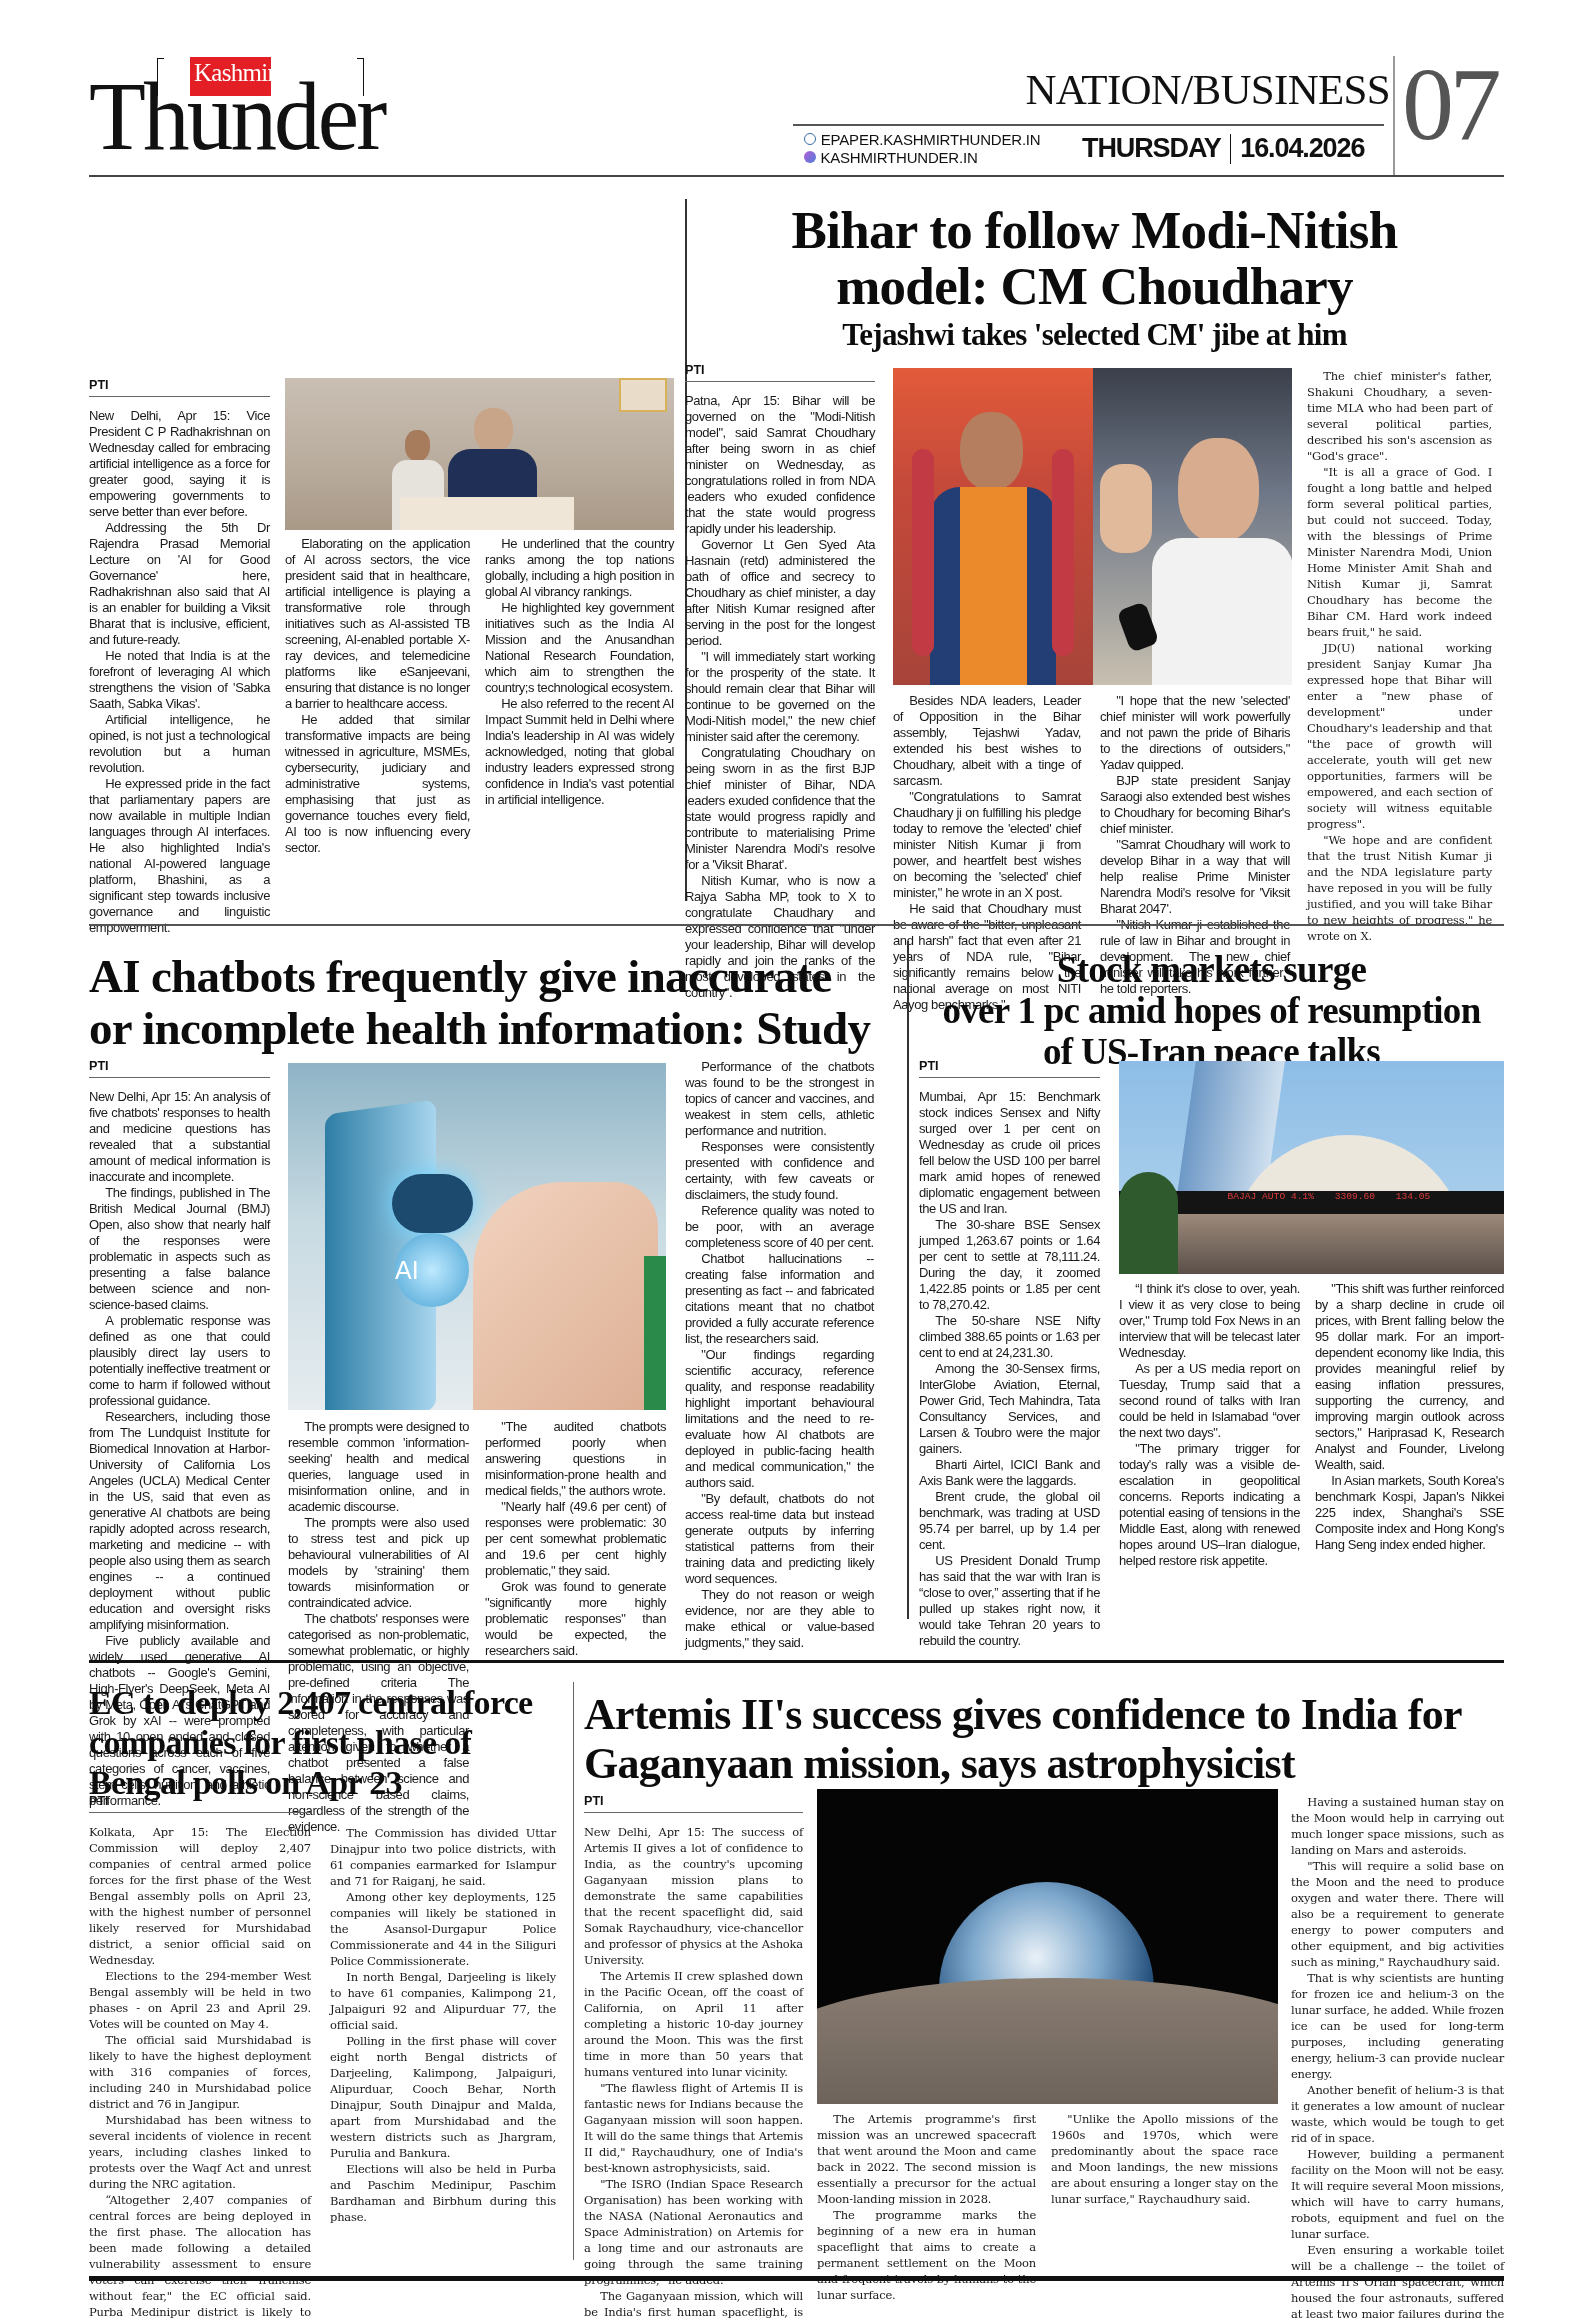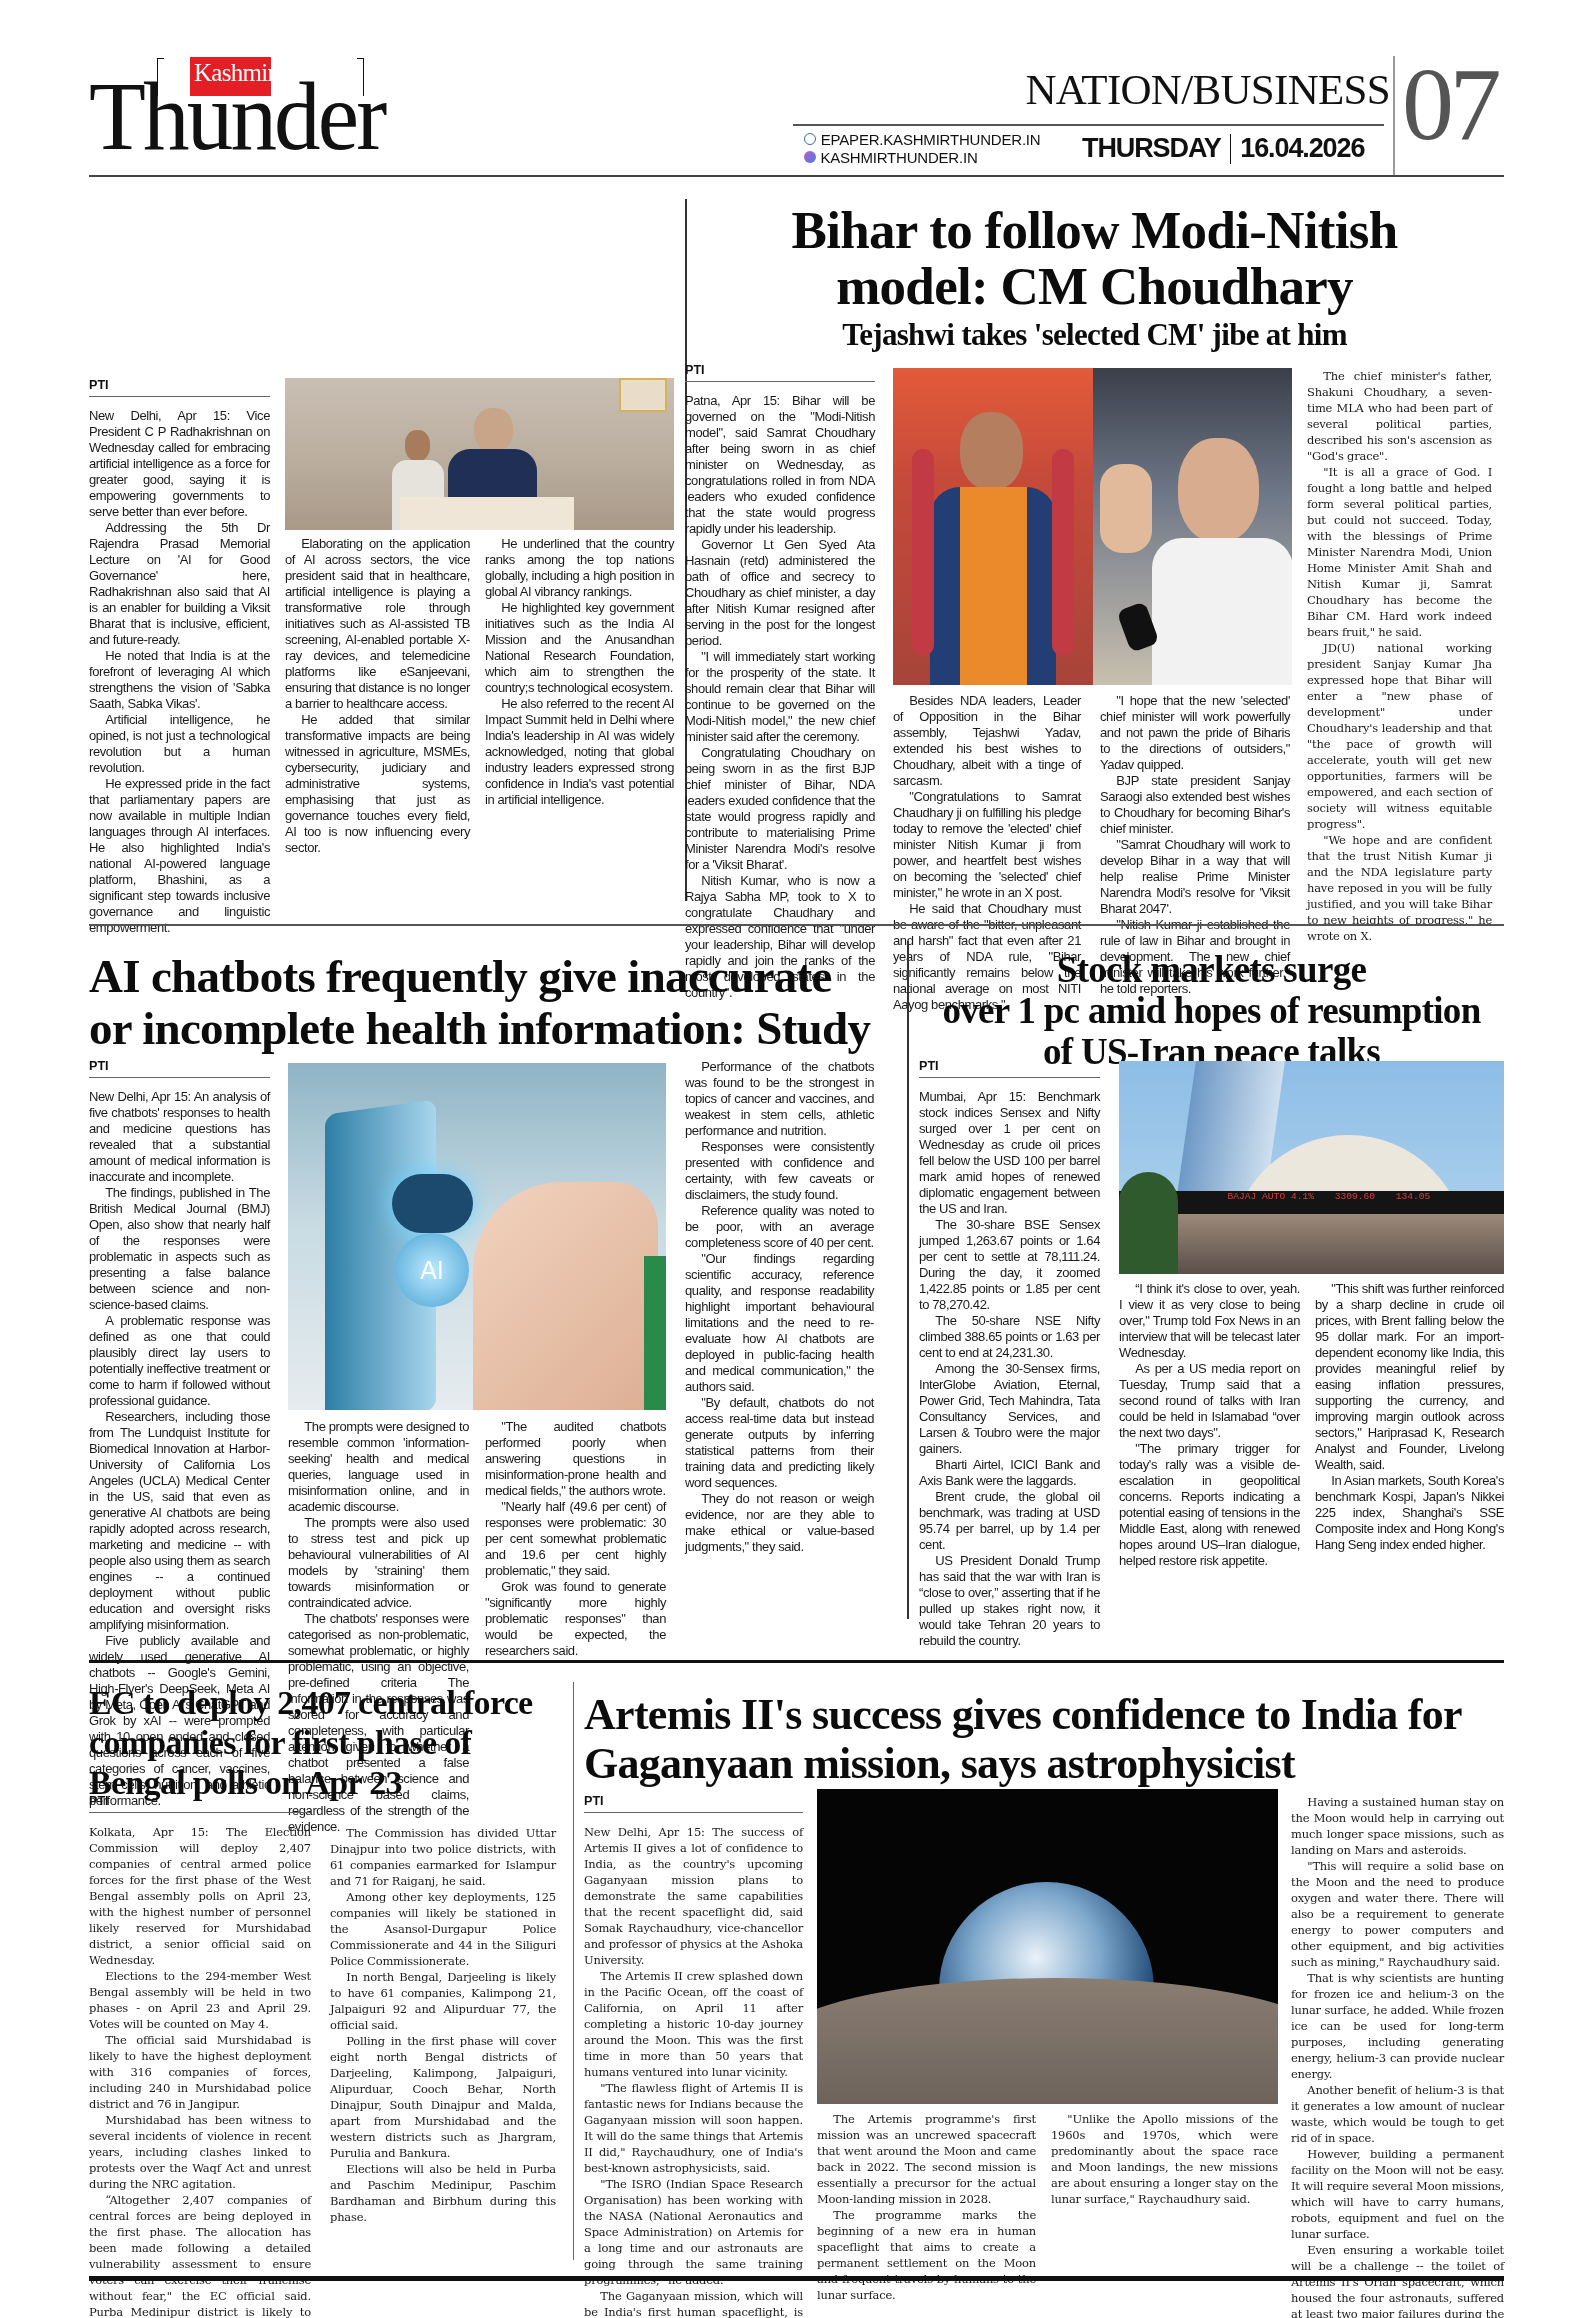--- a/index.html
+++ b/index.html
@@ -169,21 +169,21 @@
       <p>The findings, published in The British Medical Journal (BMJ) Open, also show that nearly half of the responses were problematic in aspects such as presenting a false balance between science and non-science-based claims.</p>
       <p>A problematic response was defined as one that could plausibly direct lay users to potentially ineffective treatment or come to harm if followed without professional guidance.</p>
       <p>Researchers, including those from The Lundquist Institute for Biomedical Innovation at Harbor-University of California Los Angeles (UCLA) Medical Center in the US, said that even as generative AI chatbots are being rapidly adopted across research, marketing and medicine -- with people also using them as search engines -- a continued deployment without public education and oversight risks amplifying misinformation.</p>
       <p>Five publicly available and widely used generative AI chatbots -- Google's Gemini, High-Flyer's DeepSeek, Meta AI by Meta, Open AI's ChatGPT and Grok by xAI -- were prompted with 10 open ended and closed questions across each of five categories of cancer, vaccines, stem cells, nutrition, and athletic performance.</p>
     </div>
   </div>
 
   <div class="photo" style="left:199px;top:126px;width:378px;height:347px;background:linear-gradient(180deg,#8fb4c6 0%,#c7dae2 45%,#e6ecef 100%);">
     <div class="abs" style="left:37px;top:44px;width:111px;height:311px;background:linear-gradient(90deg,#2d7da5,#a9d6ee);border-radius:12px;transform:skewY(-8deg);"></div>
     <div class="abs" style="left:104px;top:111px;width:81px;height:59px;border-radius:30px;background:#1c4a6f;box-shadow:0 0 22px #6fd3ff;"></div>
-    <div class="abs" style="left:107px;top:170px;width:74px;height:74px;border-radius:50%;background:radial-gradient(circle,#bde9ff,#4aa3d4);color:#fff;font-family:'Liberation Sans',sans-serif;font-size:25px;text-align:center;line-height:74px;">AI</div>
+    <div class="abs" style="left:107px;top:170px;width:74px;height:74px;border-radius:50%;background:radial-gradient(circle,#bde9ff,#4aa3d4);color:#fff;font-family:'Liberation Sans',sans-serif;font-size:25px;text-align:left;line-height:74px;">AI</div>
     <div class="abs" style="left:185px;top:119px;width:185px;height:237px;border-radius:89px 44px 0 0;background:linear-gradient(135deg,#f2d3bf,#dcae93);"></div>
     <div class="abs" style="left:356px;top:193px;width:30px;height:156px;background:#2a8a4a;"></div>
   </div>
 
   <div class="abs" style="left:199px;top:482px;width:181px;">
     <div class="body cond">
       <p>The prompts were designed to resemble common 'information-seeking' health and medical queries, language used in misinformation online, and in academic discourse.</p>
       <p>The prompts were also used to stress test and pick up behavioural vulnerabilities of AI models by 'straining' them towards misinformation or contraindicated advice.</p>
       <p>The chatbots' responses were categorised as non-problematic, somewhat problematic, or highly problematic, using an objective, pre-defined criteria The information in the responses was scored for accuracy and completeness, with particular attention given to whether a chatbot presented a false balance between science and non-science based claims, regardless of the strength of the evidence.</p>
     </div>
@@ -193,20 +193,21 @@
       <p>"The audited chatbots performed poorly when answering questions in misinformation-prone health and medical fields," the authors wrote.</p>
       <p>"Nearly half (49.6 per cent) of responses were problematic: 30 per cent somewhat problematic and 19.6 per cent highly problematic," they said.</p>
       <p>Grok was found to generate "significantly more highly problematic responses" than would be expected, the researchers said.</p>
     </div>
   </div>
   <div class="abs" style="left:596px;top:122px;width:189px;">
     <div class="body cond">
       <p>Performance of the chatbots was found to be the strongest in topics of cancer and vaccines, and weakest in stem cells, athletic performance and nutrition.</p>
       <p>Responses were consistently presented with confidence and certainty, with few caveats or disclaimers, the study found.</p>
       <p>Reference quality was noted to be poor, with an average completeness score of 40 per cent.</p>
+      <p>Chatbot hallucinations -- creating false information and presenting as fact -- and fabricated citations meant that no chatbot provided a fully accurate reference list, the researchers said.</p>
       <p>"Our findings regarding scientific accuracy, reference quality, and response readability highlight important behavioural limitations and the need to re-evaluate how AI chatbots are deployed in public-facing health and medical communication," the authors said.</p>
       <p>"By default, chatbots do not access real-time data but instead generate outputs by inferring statistical patterns from their training data and predicting likely word sequences.</p>
       <p>They do not reason or weigh evidence, nor are they able to make ethical or value-based judgments," they said.</p>
     </div>
   </div>
 </div>
 
 <div class="vrule" style="left:907px;top:941px;height:678px;"></div>
 
 <div class="abs" style="left:919px;top:937px;width:585px;height:711px;">

